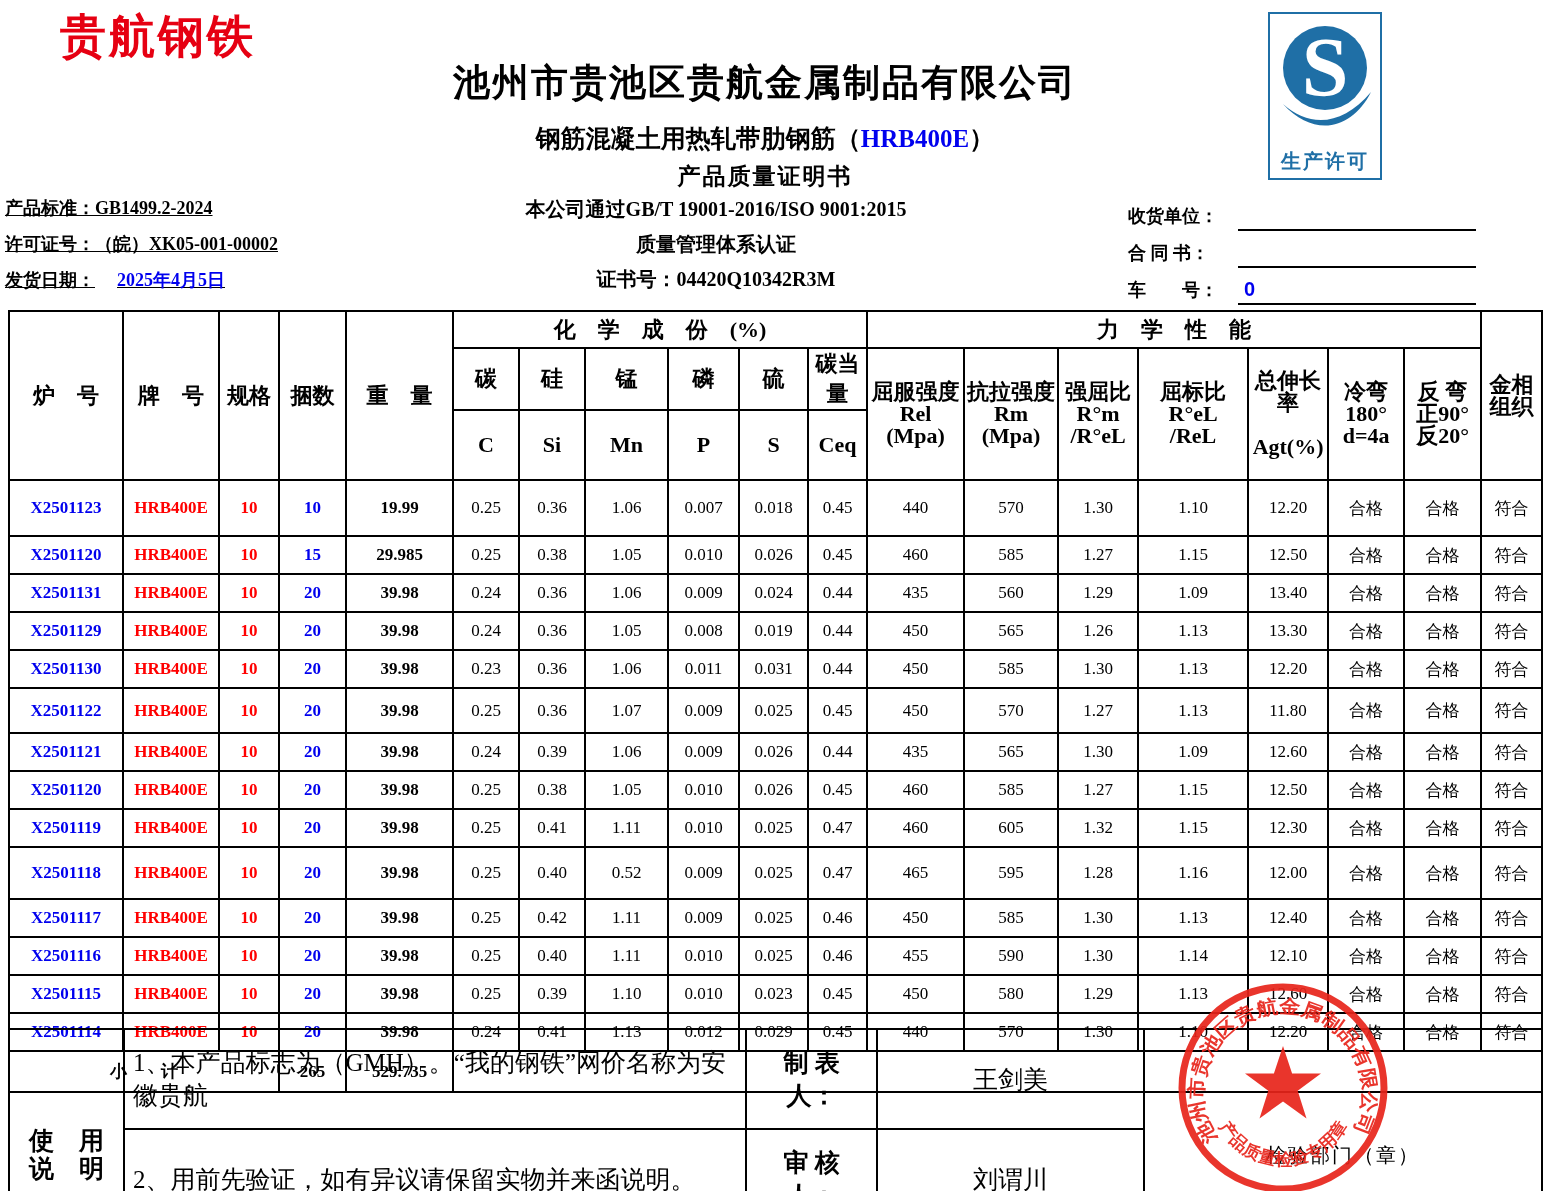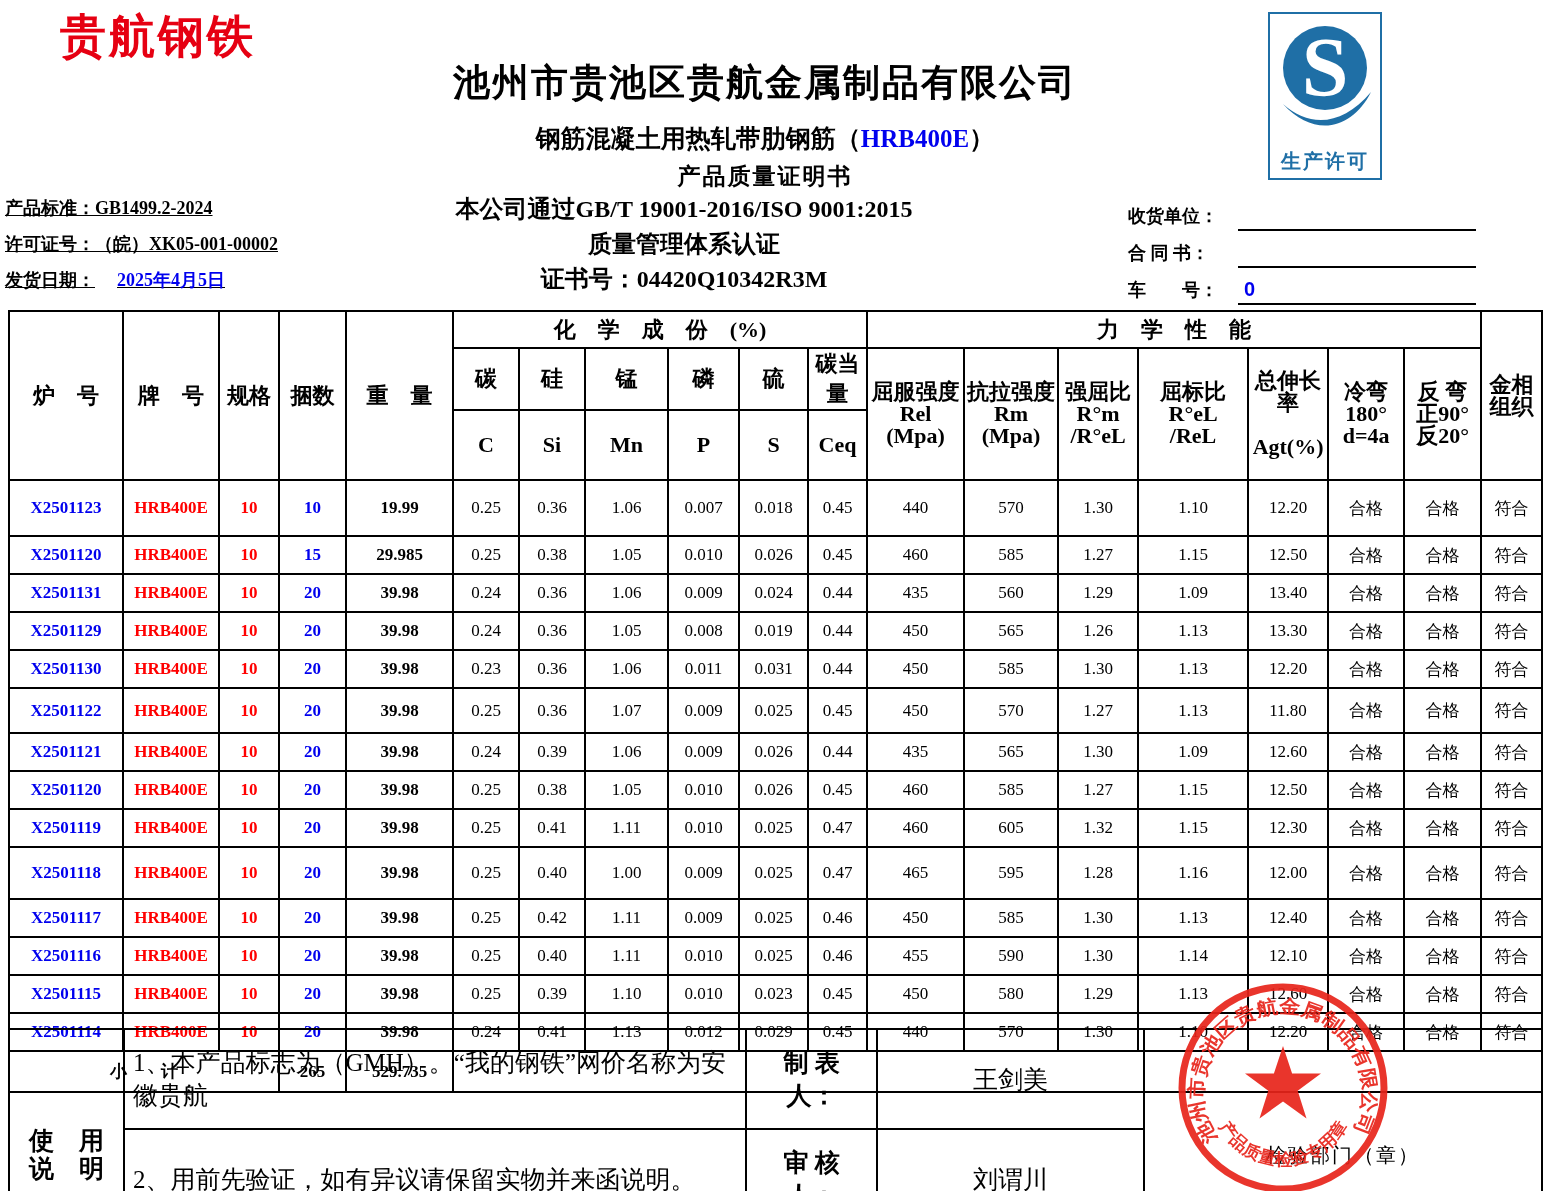--- a/index.html
+++ b/index.html
@@ -10,22 +10,22 @@
   .logo-gmh{font-family:"Liberation Sans","DejaVu Sans",sans-serif;font-weight:900;
             font-size:78px;line-height:84px;color:#e60012;letter-spacing:-4px;}
   .logo-cn{font-family:"Liberation Sans","DejaVu Sans",sans-serif;font-weight:900;
            font-size:46px;line-height:56px;color:#e60012;letter-spacing:3px;}
   .title-block{position:absolute;left:330px;top:0;width:870px;text-align:center;}
   .company{margin-top:58px;font-size:37px;font-weight:bold;letter-spacing:2px;}
   .subtitle{margin-top:14px;font-size:25px;font-weight:bold;}
   .doctitle{margin-top:6px;font-size:23px;font-weight:bold;letter-spacing:2px;}
   .info-left{position:absolute;left:5px;top:190px;font-size:18px;font-weight:bold;text-decoration:underline;}
   .info-left .row{height:36px;line-height:36px;}
-  .cert-block{position:absolute;left:404px;top:192px;width:560px;text-align:center;
-              font-size:24px;font-weight:bold;}
+  .cert-block{position:absolute;left:436px;top:192px;width:560px;text-align:center;
+              font-size:20px;font-weight:bold;}
   .cert-block .row{height:35px;line-height:35px;}
   .qs-box{position:absolute;left:1268px;top:12px;width:110px;height:164px;
           border:2px solid #1f6fa6;text-align:center;}
   .qs-caption{color:#1f6fa6;font-size:20px;font-weight:bold;letter-spacing:2px;margin-top:0px;}
   .info-right{position:absolute;left:1128px;top:194px;font-size:18px;font-weight:bold;}
   .info-right .row{height:37px;display:flex;align-items:flex-end;}
   .info-right .lbl{display:inline-block;width:108px;line-height:30px;}
   .blank{display:inline-block;width:238px;border-bottom:2px solid #000;height:28px;
          line-height:28px;margin-left:2px;}
   .blank .val{color:#0000ee;font-weight:bold;font-size:20px;padding-left:6px;
@@ -384,21 +384,21 @@
           <td>符合</td>
         </tr>
         <tr style="height: 52px;">
           <td class="c-blue">X2501118</td>
           <td class="c-red">HRB400E</td>
           <td class="c-red">10</td>
           <td class="c-blue">20</td>
           <td class="b">39.98</td>
           <td>0.25</td>
           <td>0.40</td>
-          <td>1.00</td>
+          <td>0.52</td>
           <td>0.009</td>
           <td>0.025</td>
           <td>0.47</td>
           <td>465</td>
           <td>595</td>
           <td>1.28</td>
           <td>1.16</td>
           <td>12.00</td>
           <td>合格</td>
           <td>合格</td>

